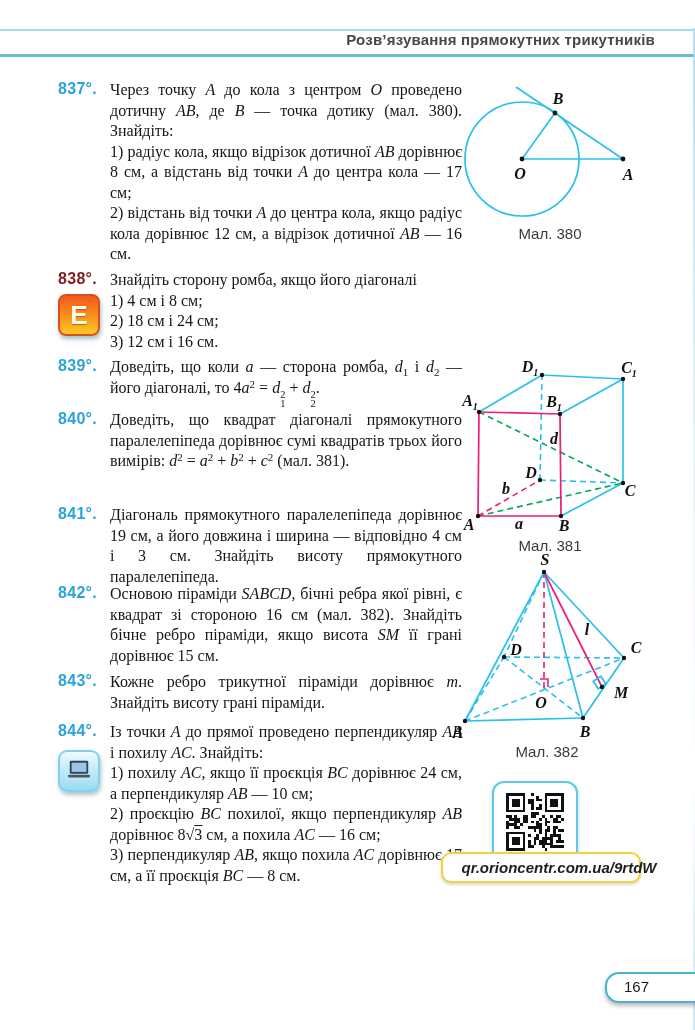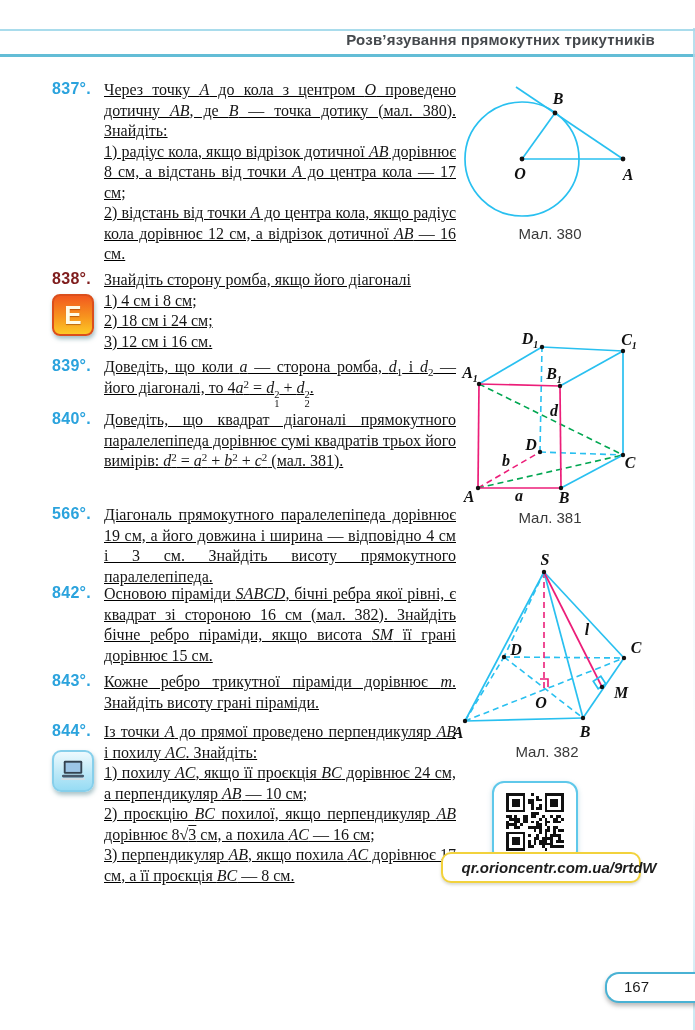--- a/index.html
+++ b/index.html
@@ -6,21 +6,21 @@
   .page{position:relative;width:695px;height:1030px;background:#fff;overflow:hidden;
         font-family:"Liberation Serif",serif;}
   
   .hrule-top{position:absolute;left:0;top:29px;width:100%;height:1.5px;background:#a9dcec;}
   .hrule-bot{position:absolute;left:0;top:54px;width:100%;height:3px;background:#63bdd6;}
   .htitle{position:absolute;right:40px;top:31px;font:bold 15px "Liberation Sans",sans-serif;
           color:#45494d;letter-spacing:.2px;}
   .edge{position:absolute;right:0;top:28px;bottom:0;width:2px;
         background:linear-gradient(180deg,#a9d9ea,#dff2f8 40%,#ffffff 75%,#bfe4f0);opacity:.85;}
   
-  .problem{position:absolute;left:52px;width:404px;text-decoration:underline;}
+  .problem{position:absolute;left:58px;width:404px;}
   .pnum{position:absolute;left:0;top:0;font:bold 16px "Liberation Sans",sans-serif;
         color:#2ba3dd;letter-spacing:.3px;}
   .problem.pink .pnum{color:#7f1d1d;}
   .pbody{margin-left:52px;font-size:16px;line-height:20.5px;color:#161616;text-align:justify;}
   .pbody p{margin:0;}
   sub,sup{font-size:11px;line-height:0;}
   sub{vertical-align:-4px;} sup{vertical-align:5px;}
   .ol{text-decoration:overline;}
   .ss{display:inline-flex;flex-direction:column;align-items:center;font-size:10.5px;
       line-height:9.5px;vertical-align:-5px;font-style:normal;}
@@ -109,21 +109,21 @@
   </div>
 
   <div class="problem" style="top:410px">
     <span class="pnum">840°.</span>
     <div class="pbody">
       <p>Доведіть, що квадрат діагоналі прямокутного паралелепіпеда дорівнює сумі квадратів трьох його вимірів: <i>d</i><sup>2</sup> = <i>a</i><sup>2</sup> + <i>b</i><sup>2</sup> + <i>c</i><sup>2</sup> (мал. 381).</p>
     </div>
   </div>
 
   <div class="problem" style="top:505px">
-    <span class="pnum">566°.</span>
+    <span class="pnum">841°.</span>
     <div class="pbody">
       <p>Діагональ прямокутного паралелепіпеда дорівнює 19 см, а його довжина і ширина — відповідно 4 см і 3 см. Знайдіть висоту прямокутного паралелепіпеда.</p>
     </div>
   </div>
 
   <div class="problem" style="top:584px">
     <span class="pnum">842°.</span>
     <div class="pbody">
       <p>Основою піраміди <i>SABCD</i>, бічні ребра якої рівні, є квадрат зі стороною 16 см (мал. 382). Знайдіть бічне ребро піраміди, якщо висота <i>SM</i> її грані дорівнює 15 см.</p>
     </div>
@@ -163,21 +163,21 @@
       <circle cx="103" cy="37" r="2.4" class="dot"></circle>
       <circle cx="70" cy="83" r="2.4" class="dot"></circle>
       <circle cx="171" cy="83" r="2.4" class="dot"></circle>
     </svg>
     <div class="flabel" style="left:106px;top:23px">B</div>
     <div class="flabel" style="left:68px;top:98px">O</div>
     <div class="flabel" style="left:176px;top:99px">A</div>
     <div class="fcap" style="left:28px;top:149px;width:140px">Мал. 380</div>
   </div>
 
-  <div class="fig" style="left:448px;top:332px;width:240px;height:200px">
+  <div class="fig" style="left:448px;top:360px;width:240px;height:200px">
     <svg width="240" height="172">
 
       <line x1="92" y1="120" x2="94" y2="15" class="cyd"></line>
       <line x1="92" y1="120" x2="175" y2="123" class="cyd"></line>
       <line x1="30" y1="156" x2="92" y2="120" class="mgd"></line>
 
       <line x1="30" y1="156" x2="175" y2="123" class="gr"></line>
       <line x1="31" y1="52" x2="175" y2="123" class="gr"></line>
 
       <line x1="31" y1="52" x2="94" y2="15" class="cy"></line>

